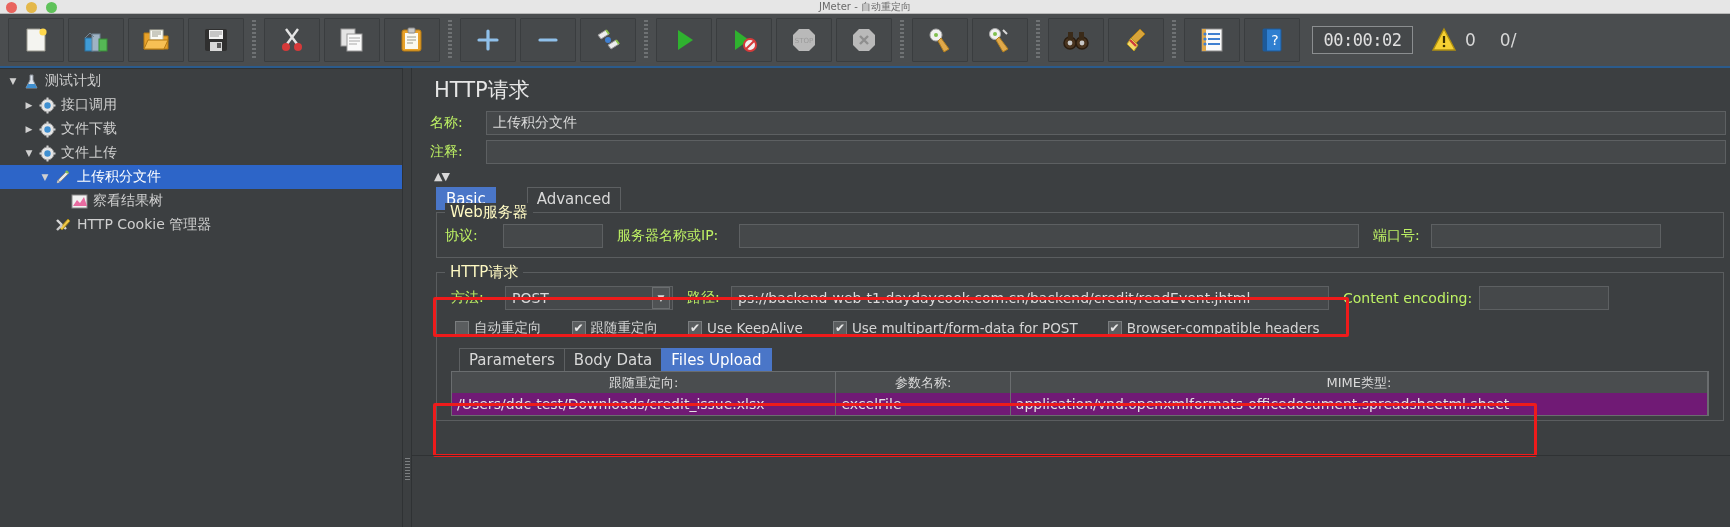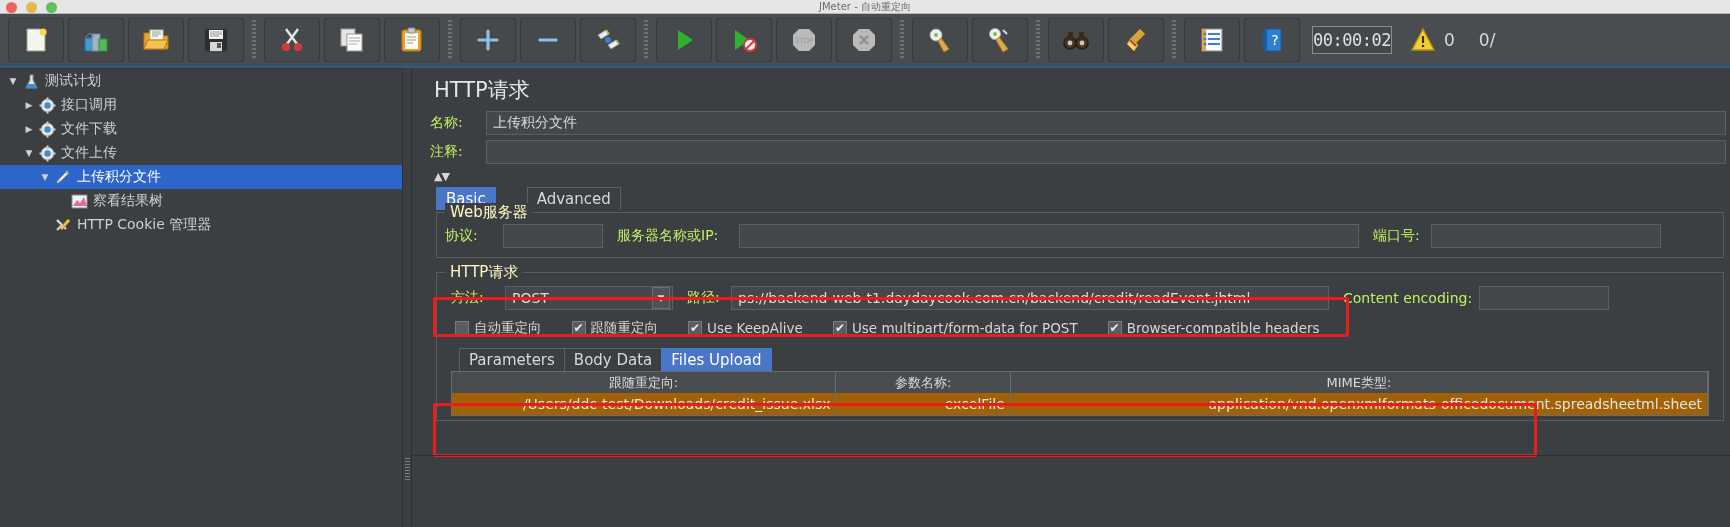--- a/index.html
+++ b/index.html
@@ -42,21 +42,21 @@
     display: flex; align-items: center; justify-content: center;
     font-size: 26px; line-height: 1;
   }
   .tb-sep {
     width: 4px; height: 40px; margin: 0 6px;
     background-image: repeating-linear-gradient(to bottom, #6f7274 0 2px, transparent 2px 4px);
   }
   .ico { display: block; }
   .ico svg { display: block; }
   #timer-field {
-    width: 80px; height: 28px; margin-left: 10px;
+    width: 101px; height: 28px; margin-left: 10px;
     background: #45484a; border: 1px solid #8b8e90;
     color: #e0e0e0; font-size: 17px; font-family: "DejaVu Sans Mono", monospace;
     display: flex; align-items: center; justify-content: center;
     letter-spacing: -0.5px;
   }
   #warn-group { display: flex; align-items: center; margin-left: 18px; gap: 8px; }
   #warn-count, #thread-count { font-size: 17px; color: #d8d8d8; }
   #thread-count { margin-left: 16px; }
 
   
@@ -146,21 +146,21 @@
   .inner-tabs { display: flex; align-items: flex-end; height: 24px; margin: 10px 0 0 14px; }
 
   
   #file-table { margin: 0 6px 0 6px; border: 1px solid #6a6d6f; }
   #file-table .thead { display: flex; height: 21px; background: #4a4d4f; }
   #file-table .th {
     font-size: 13px; color: #dadada; text-align: center;
     border-right: 1px solid #6a6d6f; line-height: 21px;
     overflow: hidden; white-space: nowrap;
   }
-  #file-table .tbody .tr { display: flex; height: 22px; background: #a16207; text-align: right; }
+  #file-table .tbody .tr { display: flex; height: 22px; background: #701a75; }
   #file-table .td {
     font-size: 14px; color: #e2e2e2; border-right: 1px solid #6a6d6f;
     line-height: 22px; padding: 0 5px; overflow: hidden; white-space: nowrap;
   }
   .col1 { width: 386px; }
   .col2 { width: 175px; }
   .col3 { width: 700px; }
 
   #bottom-rule { position: absolute; left: 412px; top: 455px; width: 1318px; height: 1px; background: #2f3234; }
 </style>

